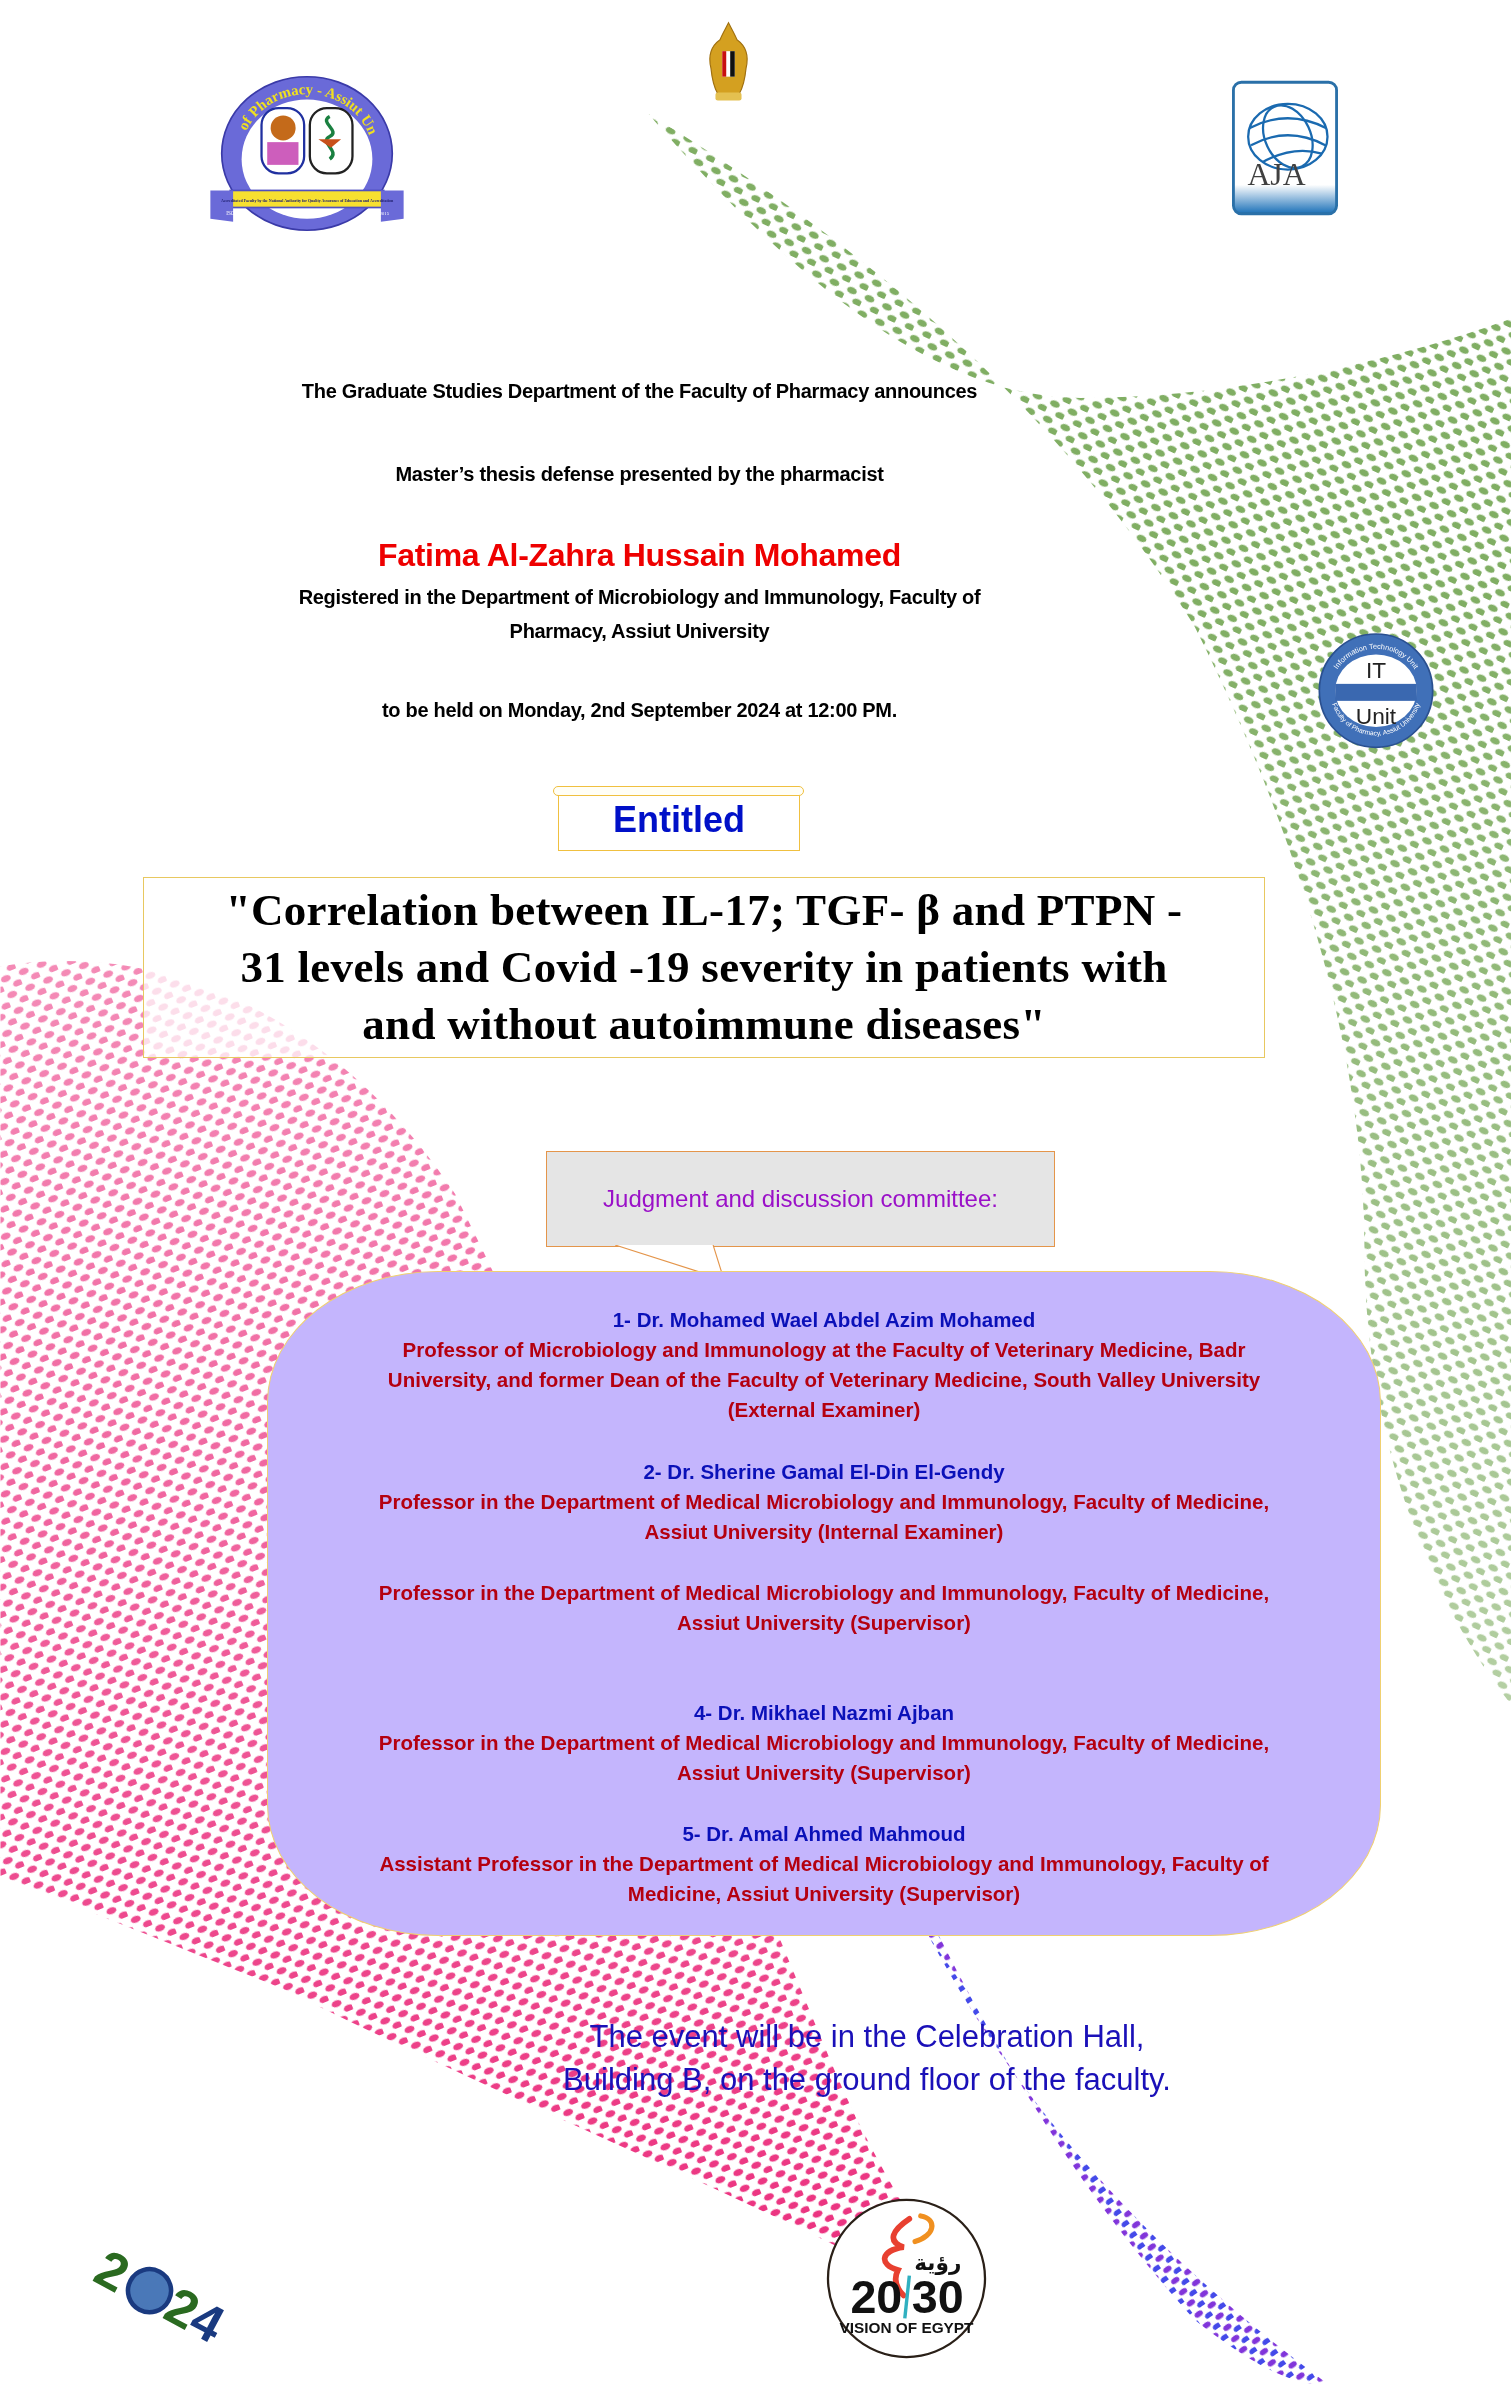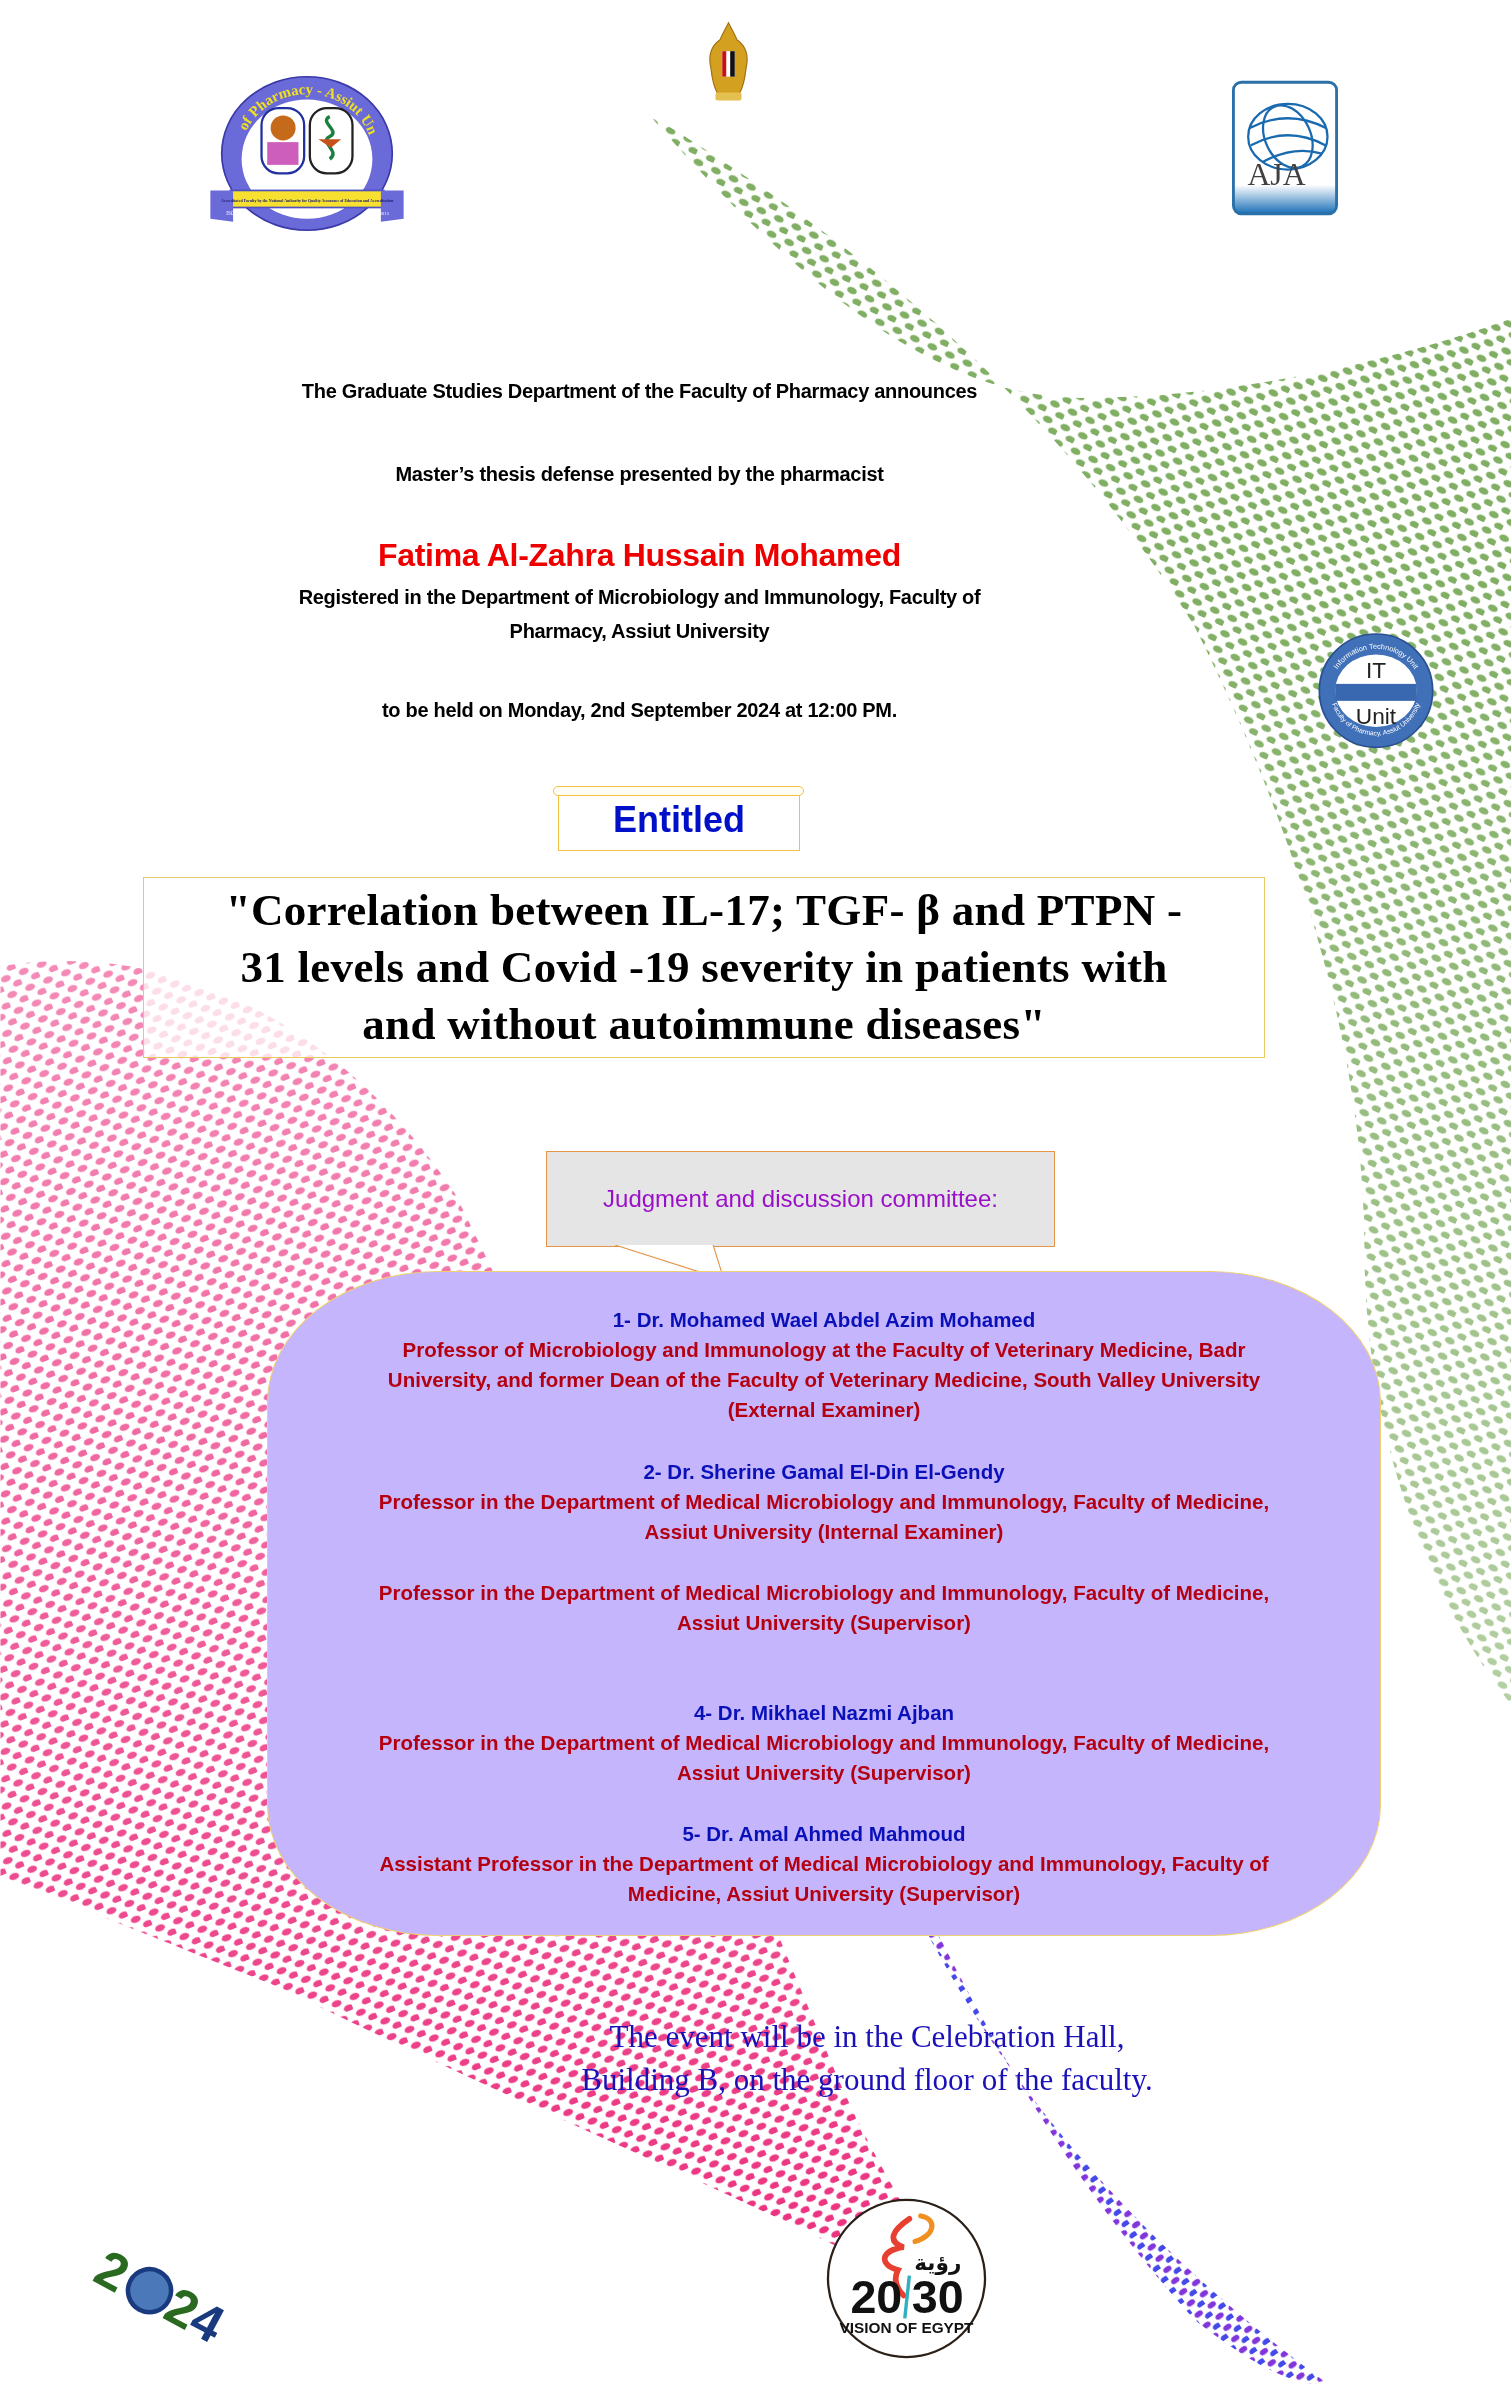--- a/index.html
+++ b/index.html
@@ -61,21 +61,21 @@
     position: absolute; left: 267px; top: 1271px; width: 1114px; height: 665px;
     border: 1.1px solid #f0d070; border-radius: 171px / 131px; background: #c4b5fd;
     box-sizing: border-box;
   }
   .member { position: absolute; left: 0; width: 100%; text-align: center; }
   .member-name { color: #0a10b8; font-weight: bold; font-size: 20.5px; line-height: 30px; }
   .member-desc { color: #b40010; font-weight: bold; font-size: 20.5px; line-height: 30px; }
 
   .footer-text {
     position: absolute; left: 483px; width: 768px; text-align: center;
-    font-family: Liberation Serif, serif;
+    font-family: Liberation Sans, sans-serif;
     color: #1a10b8; font-size: 31px; line-height: 43px;
   }
 </style>
 </head>
 <body>
 
 <svg class="bg-layer" width="1512" height="2401" viewBox="0 0 2659 4224">
   <defs>
     <pattern id="dotsG" width="34" height="30" patternUnits="userSpaceOnUse" patternTransform="rotate(25)">
       <ellipse cx="10" cy="10" rx="9" ry="6" fill="#6aa048"></ellipse>

